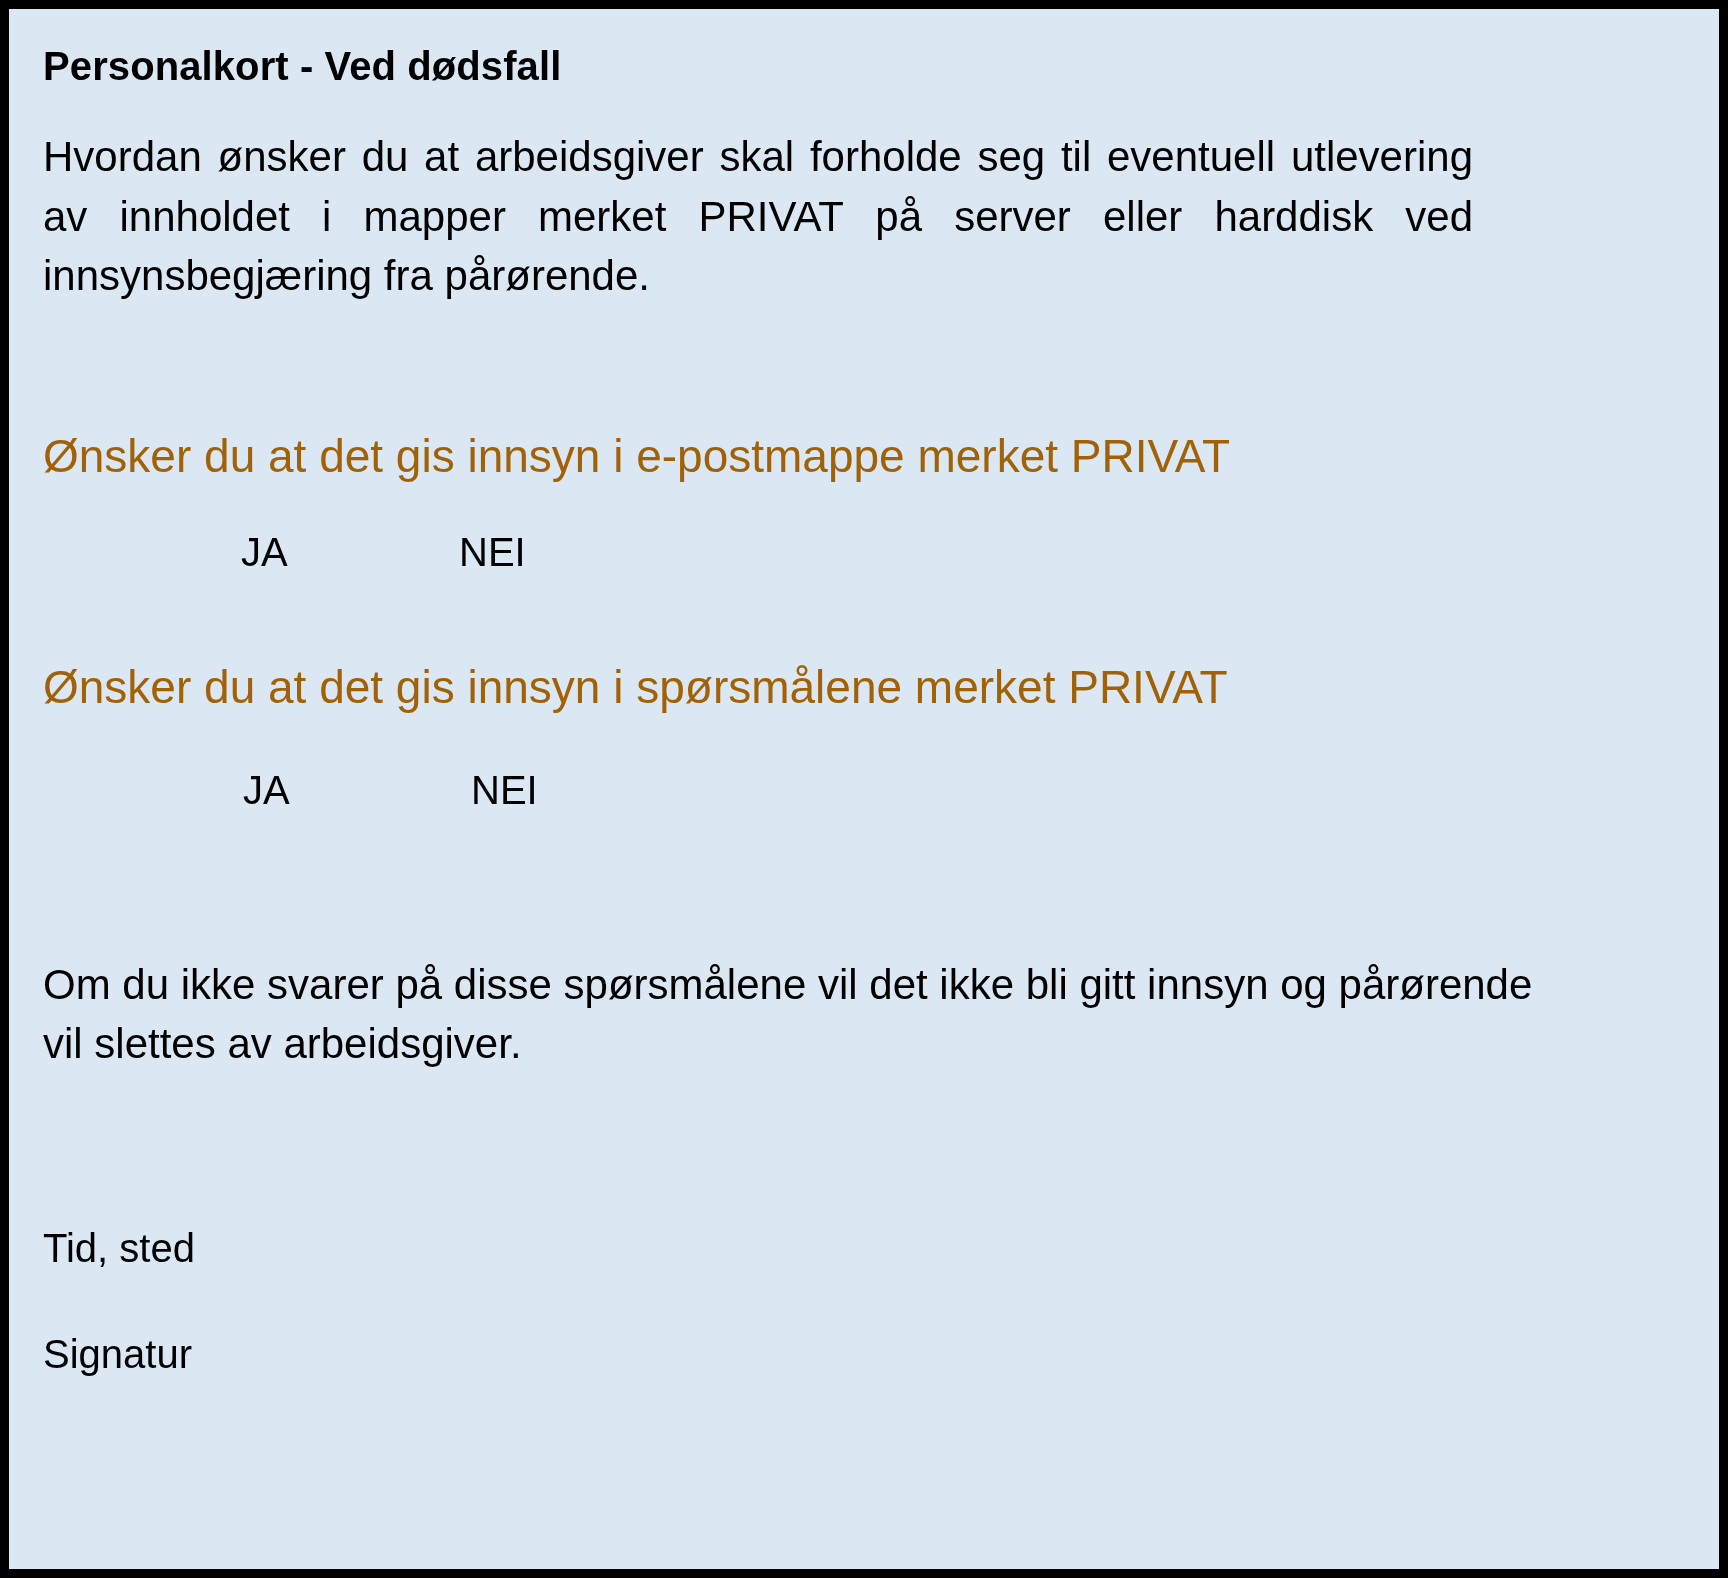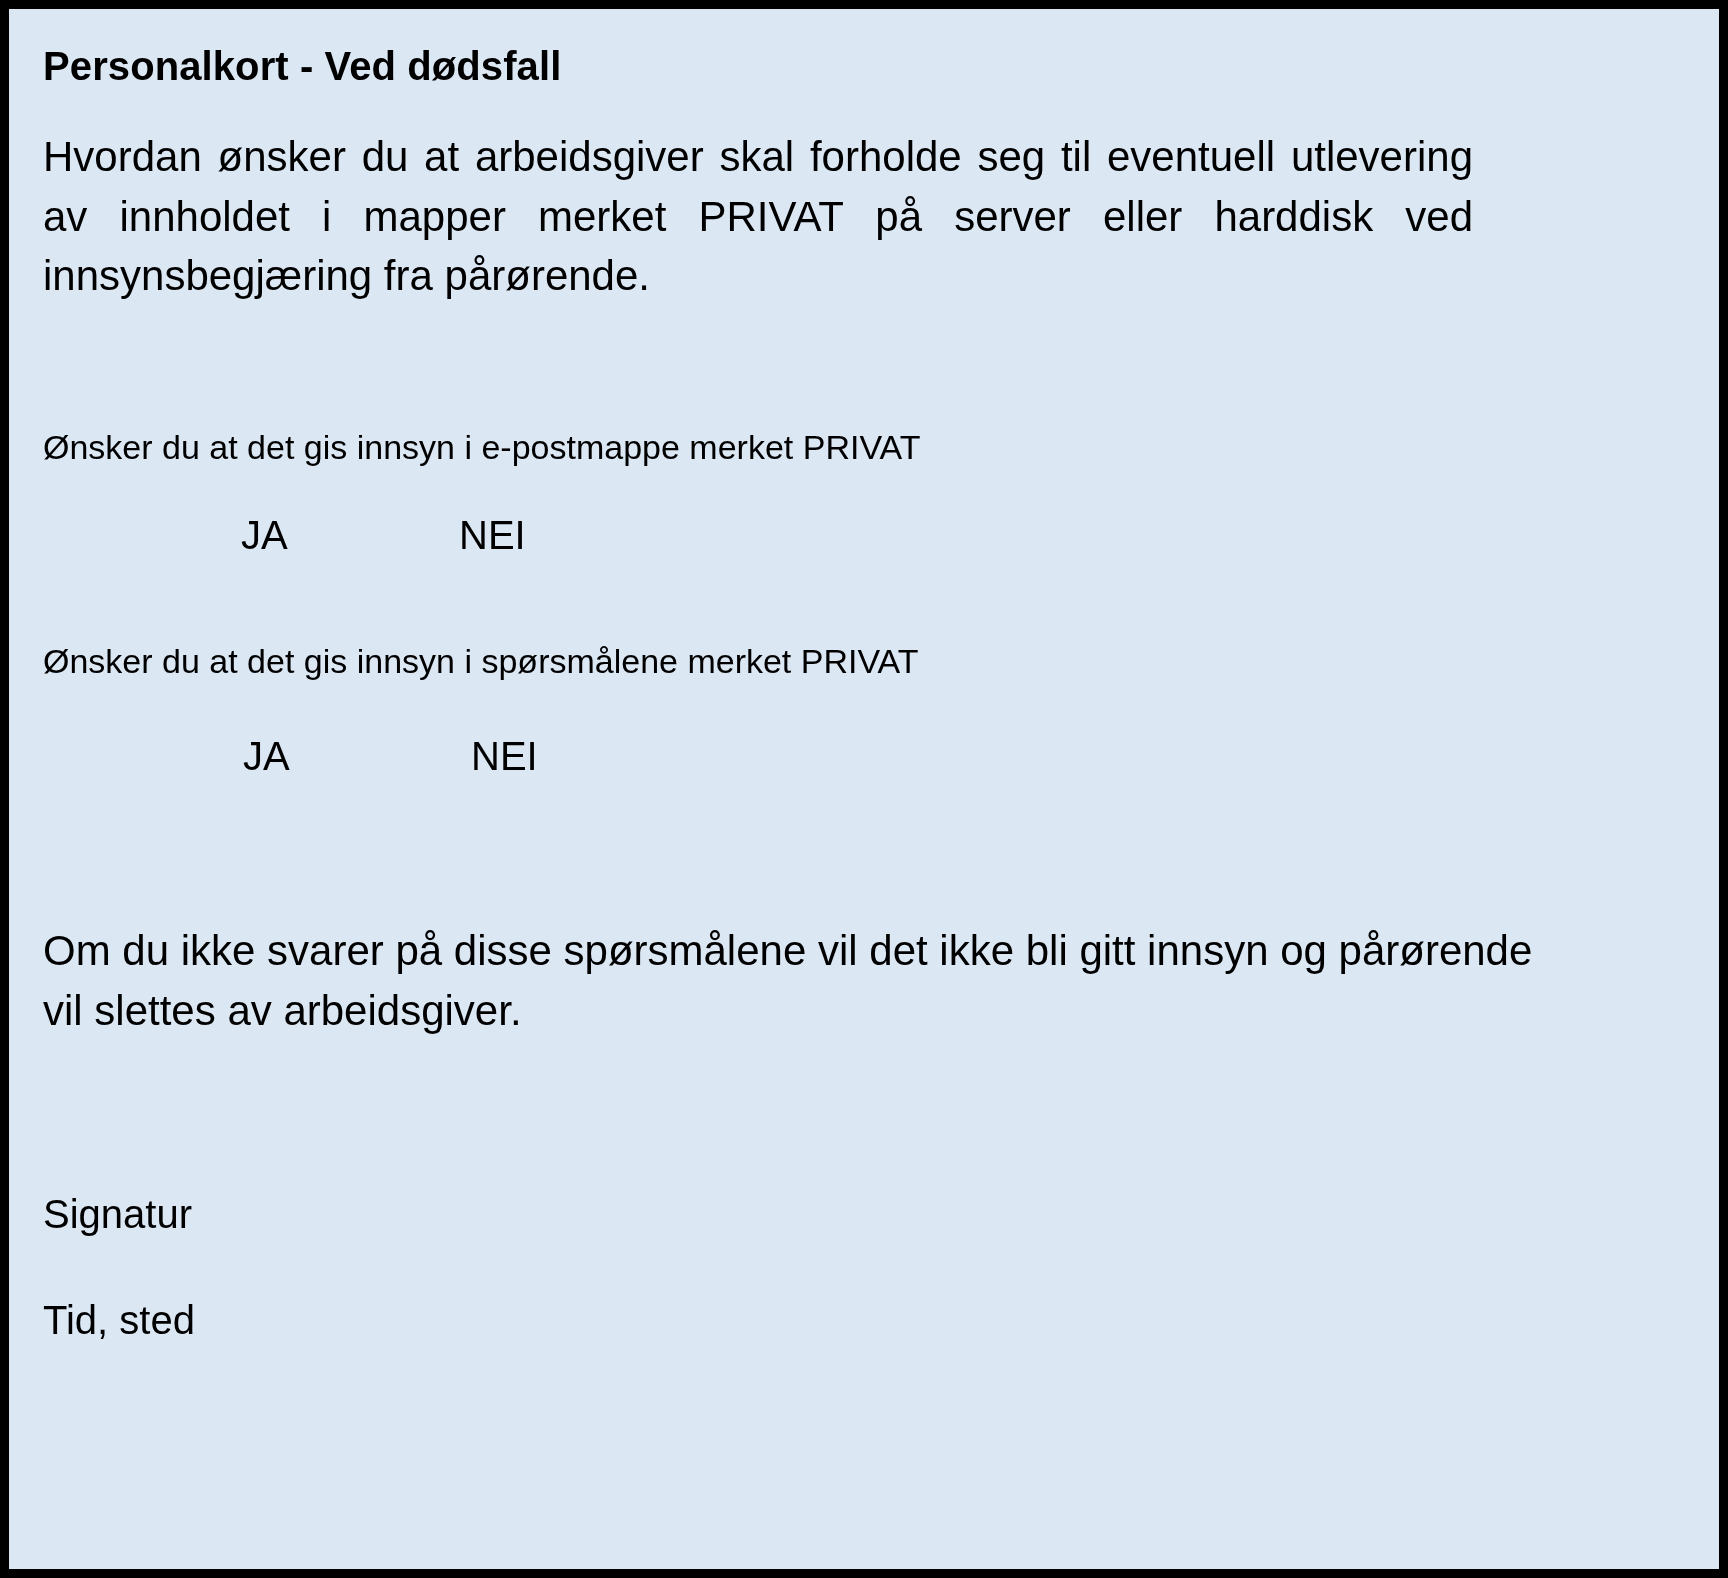--- a/index.html
+++ b/index.html
@@ -38,22 +38,22 @@
     font-size: 42px;
     color: #000000;
     line-height: 1.42;
     margin-top: 36px;
     max-width: 1430px;
     text-align: justify;
     text-align-last: left;
   }
 
   .question {
-    font-size: 34px;
-    color: #000000;
+    font-size: 46px;
+    color: #a16207;
     line-height: 1.4;
   }
 
   .q1 { margin-top: 118px; }
   .q2 { margin-top: 80px; }
 
   b, strong { font-weight: normal; }
 
   .answers {
     font-size: 40px;
@@ -118,17 +118,17 @@
   </div>
 
   <div class="answers q2-answers">
     <span class="ja">JA</span>
     <span class="nei">NEI</span>
   </div>
 
   <div class="note">Om du ikke svarer på disse spørsmålene vil det ikke bli gitt innsyn og pårørende vil slettes av arbeidsgiver.</div>
 
   <div class="sig-block">
+    <div class="sig-line">Tid, sted</div>
     <div class="sig-line">Signatur</div>
-    <div class="sig-line">Tid, sted</div>
   </div>
 
 </div>
 
 </body></html>

